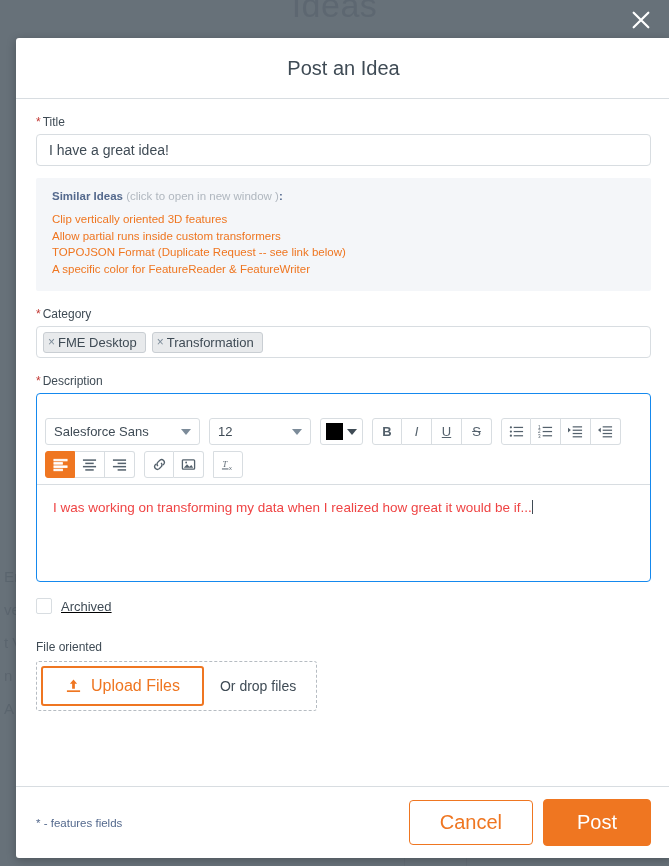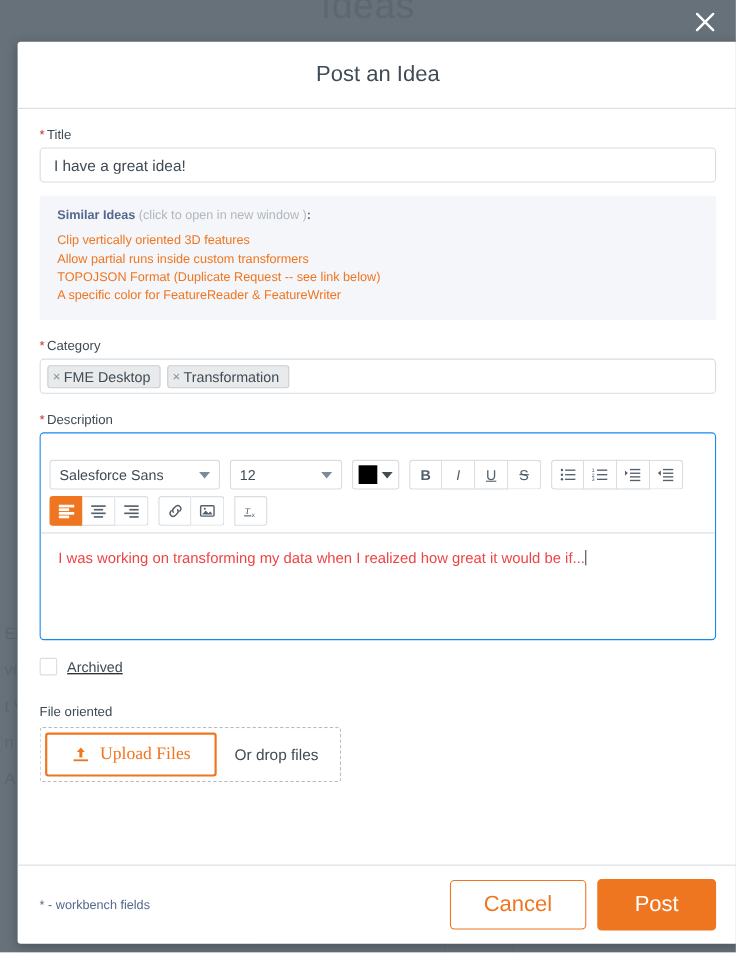--- a/index.html
+++ b/index.html
@@ -208,21 +208,21 @@
   .dropzone {
     display: inline-flex; align-items: stretch;
     border: 1px dashed #b6bcc2; border-radius: 3px;
     padding: 4px;
   }
   .upload-btn {
     display: flex; align-items: center; justify-content: center; gap: 9px;
     border: 2px solid #ef7621; border-radius: 3px;
     background: #fff; color: #ef7621;
     font-size: 16px; padding: 9px 22px; cursor: pointer;
-    font-family: Liberation Serif, serif;
+    font-family: Liberation Sans, sans-serif;
   }
   .upload-btn svg { width: 17px; height: 17px; fill: #ef7621; }
   .drop-text {
     display: flex; align-items: center;
     padding: 0 16px; font-size: 14px; color: #3f4b55;
   }
 
   
   .dialog-footer {
     flex: 0 0 72px; height: 72px;
@@ -477,18 +477,18 @@
           </svg>
           <span>Upload Files</span>
         </button>
         <span class="drop-text">Or drop files</span>
       </div>
     </div>
 
   </div>
 
   <div class="dialog-footer">
-    <span class="required-note">* - workbench fields</span>
+    <span class="required-note">* - features fields</span>
     <button class="btn btn-cancel">Cancel</button>
     <button class="btn btn-post">Post</button>
   </div>
 
 </div>
 
 </body></html>

